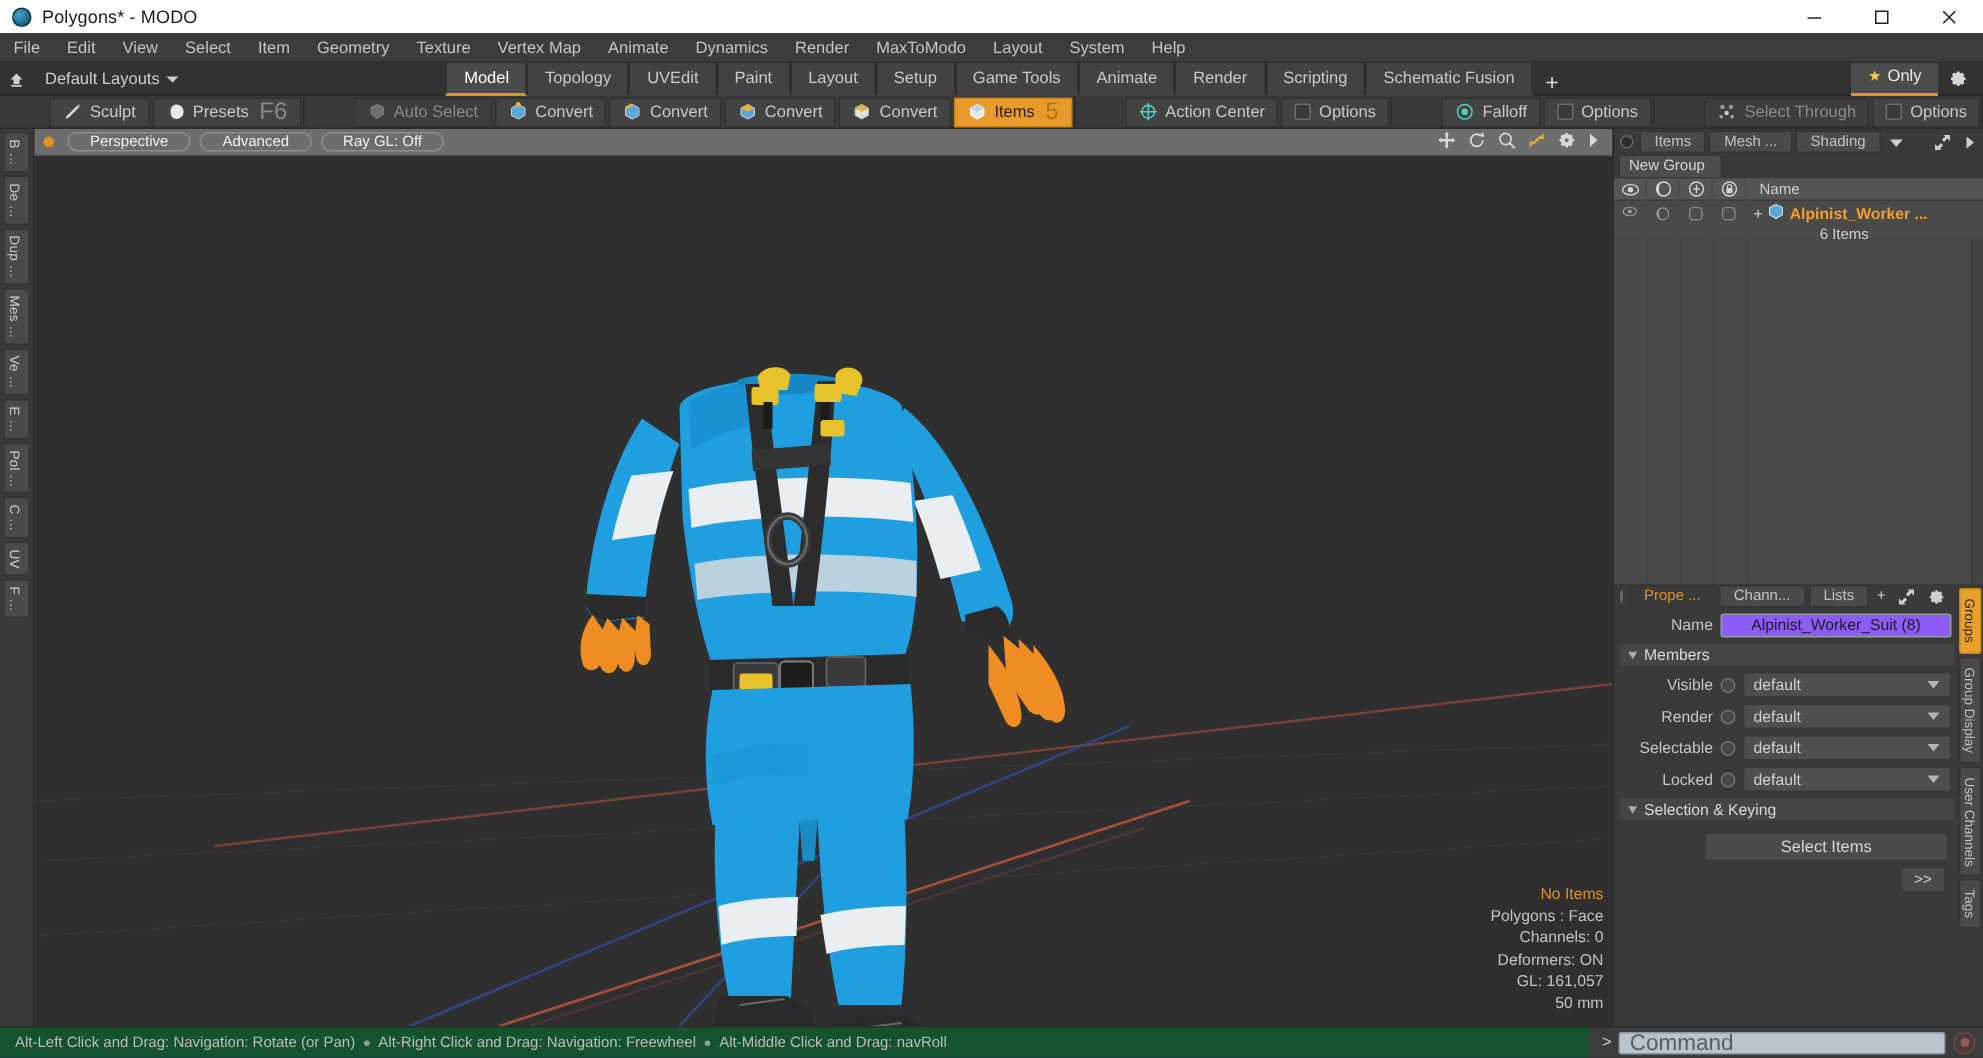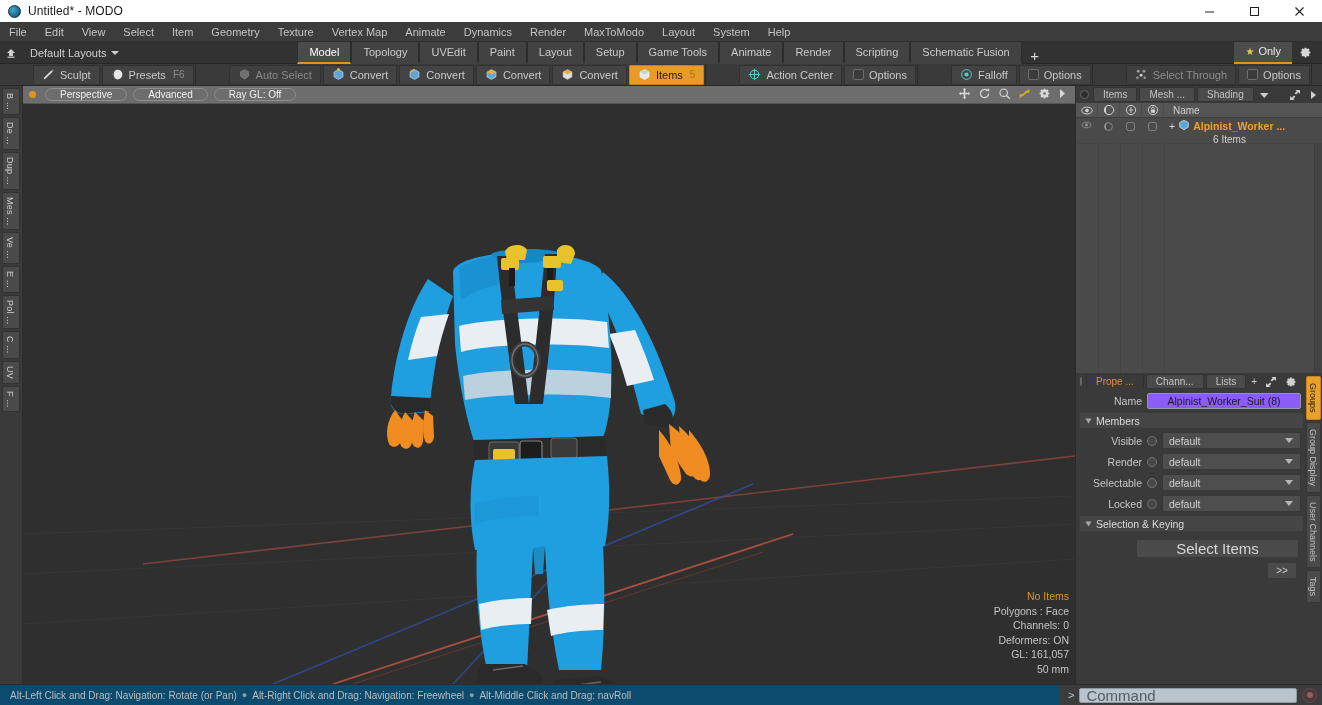--- a/index.html
+++ b/index.html
@@ -75,21 +75,21 @@
     border-bottom: 1px solid #2a2a2a; gap: 0;
   }
   .tgrp { display: flex; align-items: center; height: 22px; border-right: 1px solid #2b2b2b; padding-left: 32px; }
   .tbtn {
     display: flex; align-items: center; gap: 5px; padding: 0 8px; height: 20px;
     font-size: 11px; color: #c9c9c9; background: #434343; border: 1px solid #313131;
     margin: 1px 1px; white-space: nowrap; border-radius: 1px;
   }
   .tbtn.dim { color: #8b8b8b; background: #3e3e3e; }
   .tbtn.active { background: #e89a2b; color: #2a1c07; border-color: #c87f16; }
-  .tbtn .kb { color: #8a8a8a; font-size: 10px; margin-left: 2px; }
+  .tbtn .kb { color: #8a8a8a; font-size: 16px; margin-left: 2px; }
   .tbtn.active .kb { color: #a97716; }
   .ico { width: 13px; height: 13px; flex: 0 0 13px; display: block; }
   .chk {
     width: 11px; height: 11px; flex: 0 0 11px; background: #3a3a3a; border: 1px solid #6e6e6e; border-radius: 2px;
   }
 
   
   .mainrow { flex: 1 1 auto; display: flex; min-height: 0; }
 
   
@@ -119,21 +119,21 @@
   .vh-right { margin-left: auto; display: flex; align-items: center; gap: 7px; padding-right: 4px; }
 
   .viewport { flex: 1 1 auto; position: relative; overflow: hidden; background: #2f2f2f; }
   .vp-stats {
     position: absolute; right: 6px; bottom: 8px; text-align: right;
     font-size: 10.5px; color: #c4c4c4; line-height: 14.5px;
   }
   .vp-stats .hl { color: #e0941f; }
 
   .statusbar {
-    height: 21px; flex: 0 0 21px; background: #0c4a6e; display: flex; align-items: center;
+    height: 21px; flex: 0 0 21px; background: #14532d; display: flex; align-items: center;
     padding-left: 10px; border-top: 1px solid #2b2b2b; font-size: 10px; color: #bdbdbd;
   }
   .statusbar .sep { color: #9a9a9a; margin: 0 5px; font-size: 9px; }
 
   
   .rightpanel {
     width: 247px; flex: 0 0 247px; background: #3a3a3a; display: flex; flex-direction: column;
     border-left: 1px solid #2b2b2b;
   }
   .rp-tabrow {
@@ -192,21 +192,21 @@
     height: 15px; background: #454545; display: flex; align-items: center; gap: 5px;
     padding-left: 6px; font-size: 10.5px; color: #dadada; margin: 2px 2px 2px 4px; border-radius: 1px;
   }
   .tri { width: 0; height: 0; border-left: 5px solid #aaa; border-top: 3.5px solid transparent; border-bottom: 3.5px solid transparent; transform: rotate(90deg); }
   .bigbtn {
     margin: 6px 6px 0 60px; height: 38px; background: #4b4b4b; border: 1px solid #3a3a3a; border-radius: 2px;
     display: flex; align-items: center; gap: 12px; padding-left: 10px; font-size: 11px; color: #d6d6d6;
   }
   .selbtn {
     margin: 6px 6px 0 60px; height: 19px; background: #4b4b4b; border: 1px solid #3a3a3a; border-radius: 2px;
-    display: flex; align-items: center; justify-content: center; font-size: 15px; color: #d6d6d6;
+    display: flex; align-items: center; justify-content: center; font-size: 11px; color: #d6d6d6;
   }
   .chev {
     margin: 4px 8px 0 auto; width: 30px; height: 17px; background: #4b4b4b; border: 1px solid #3a3a3a;
     border-radius: 2px; display: flex; align-items: center; justify-content: center; font-size: 10px; color: #cfcfcf;
   }
   .rightrail { width: 17px; flex: 0 0 17px; background: #3a3a3a; display: flex; flex-direction: column; padding-top: 3px; }
   .rtab {
     writing-mode: vertical-rl; text-orientation: mixed; background: #4a4a4a; border: 1px solid #363636;
     color: #c2c2c2; font-size: 9px; padding: 6px 1px; margin: 0 1px 2px 1px; border-radius: 2px;
     white-space: nowrap; overflow: hidden; line-height: 13px;
@@ -224,21 +224,21 @@
   .cmd-rec i { width: 6px; height: 6px; border-radius: 50%; background: #9d5a5a; display: block; }
   .bottombar { display: flex; height: 21px; flex: 0 0 21px; }
 </style>
 </head>
 <body>
 
 <div class="app">
 
   <div class="titlebar">
     <div class="tb-icon"></div>
-    <div class="tb-title">Untitled* - MODO</div>
+    <div class="tb-title">Polygons* - MODO</div>
     <div class="tb-buttons">
       <div class="tb-btn">
         <svg width="11" height="11" viewBox="0 0 11 11">
             <line x1="1" y1="6" x2="10" y2="6" stroke="#202020" stroke-width="1"></line>
           </svg>
       </div>
       <div class="tb-btn">
         <svg width="11" height="11" viewBox="0 0 11 11">
             <rect x="1.5" y="1.5" width="8" height="8" fill="none" stroke="#202020" stroke-width="1"></rect>
           </svg>
@@ -613,20 +613,23 @@
               <path d="M11 1 L11 5 L9.3 3.3 L7 5.6 L5.6 4.2 L7.9 1.9 L6.2 1 Z M1 11 L1 7 L2.7 8.7 L5 6.4 L6.4 7.8 L4.1 10.1 L5.8 11 Z" fill="#cfcfcf"></path>
             </svg>
         </span>
         <span class="rp-mini">
           <svg width="8" height="10" viewBox="0 0 8 10">
               <path d="M2 1 L7 5 L2 9 Z" fill="#cfcfcf"></path>
             </svg>
         </span>
       </div>
 
+      <div class="newgroup">
+        <span class="ng-btn">New Group</span>
+      </div>
 
       <div class="itemlist">
         <div class="il-head">
           <span class="il-col">
             <svg width="12" height="9" viewBox="0 0 14 10">
                 <ellipse cx="7" cy="5" rx="6.2" ry="4" fill="none" stroke="#d6d6d6" stroke-width="1.1"></ellipse>
                 <circle cx="7" cy="5" r="2.1" fill="#d6d6d6"></circle>
               </svg>
           </span>
           <span class="il-col">

